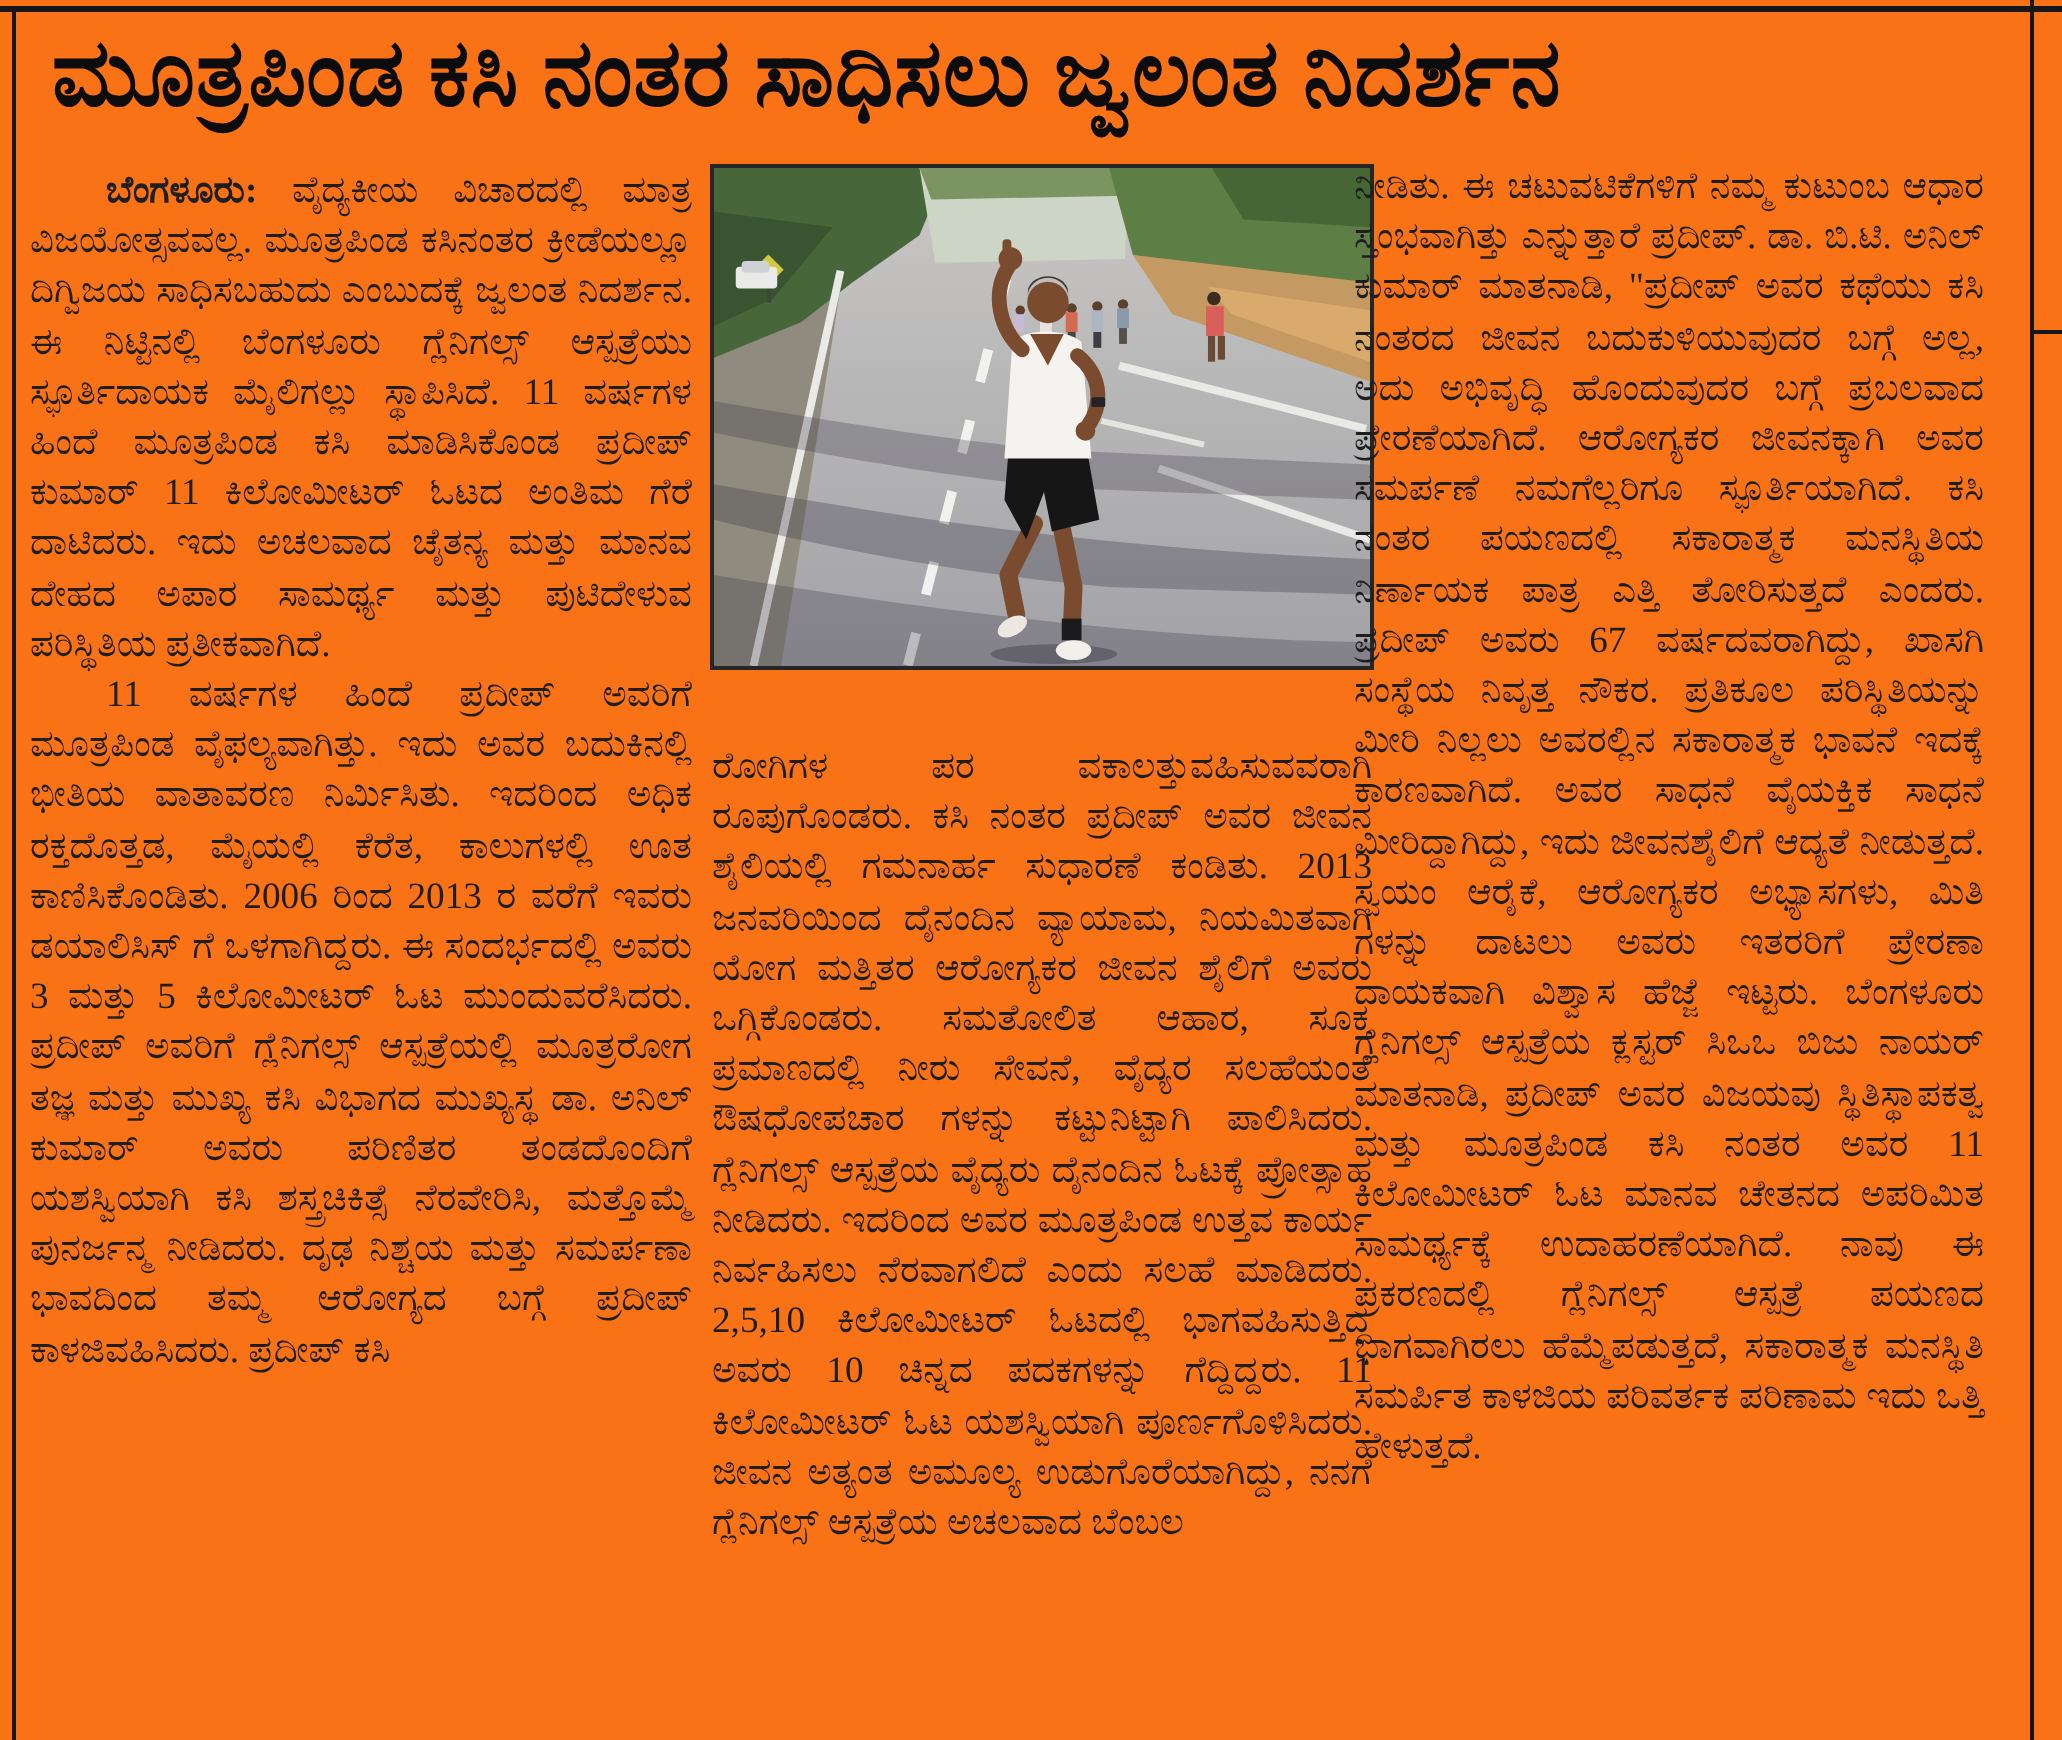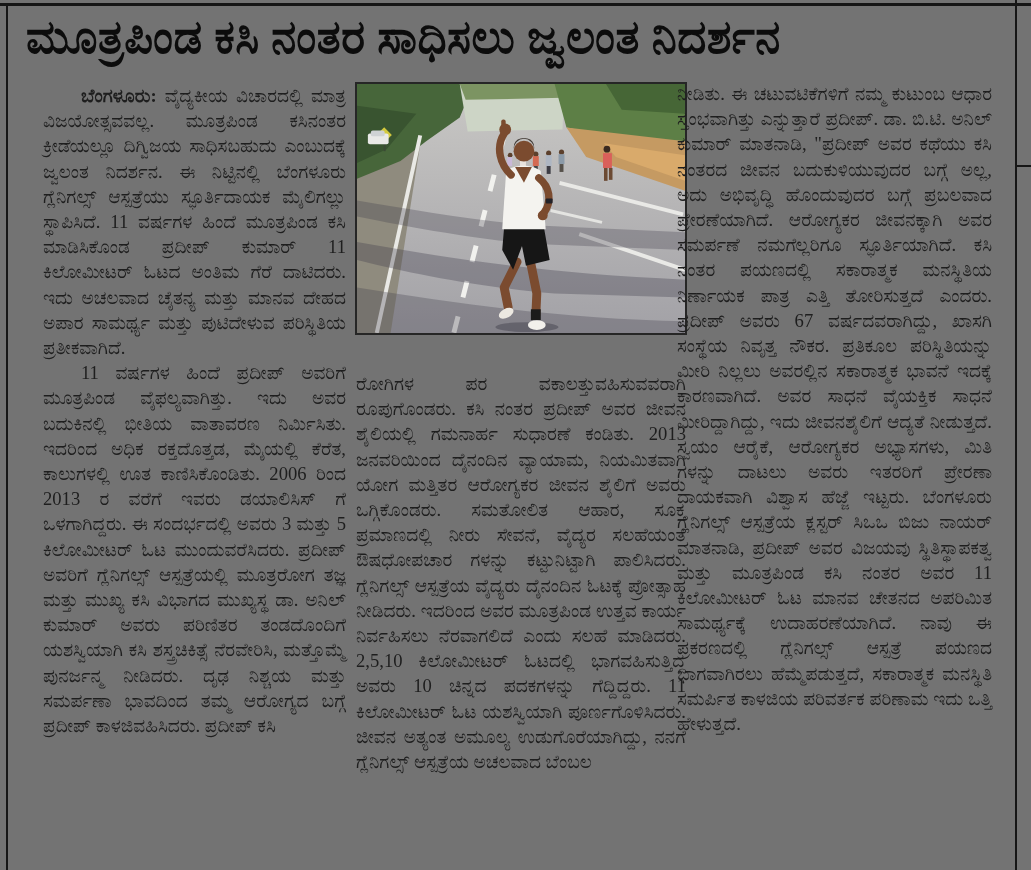--- a/index.html
+++ b/index.html
@@ -1,39 +1,39 @@
 <!DOCTYPE html>
 <html><head>
 <meta charset="utf-8">
 <style>
   html,body { margin:0; padding:0; background:#ffffff; }
   .page {
     position:relative; width:1031px; height:870px;
-    background:#737373; overflow:hidden;
+    background:#f97316; overflow:hidden;
     font-family:"Liberation Serif", serif;
   }
   .rule { position:absolute; background:#161616; }
   .rule-top    { left:0px;    top:3px;   width:1031px; height:3px; }
   .rule-left   { left:6px;    top:3px;   width:2px;    height:867px; }
   .rule-right  { left:1015px; top:0px;   width:2px;    height:870px; }
   .rule-tick   { left:1015px; top:165px; width:16px;   height:2px; }
 
   .headline {
     position:absolute; left:26px; top:10px; width:990px; height:62px;
     font-size:45px; font-weight:bold; color:#0c0c0c;
     white-space:nowrap; letter-spacing:0.5px;
     transform:scaleY(1.04); transform-origin:top left;
   }
 
   .col {
     position:absolute; font-size:18.6px; line-height:25.2px;
     color:#1e1e1e; text-align:justify; text-justify:inter-word;
   }
   .col p { margin:0; }
-  .col p.indent { text-indent:38px;margin-left:28px; }
+  .col p.indent { text-indent:38px; }
   .col1 { left:15px;  top:83px;  width:331px; }
   .col2 { left:356px; top:343px; width:330px;margin-top:28px; }
   .col3 { left:677px; top:81px;  width:315px; }
   .lead { font-weight:bold; }
 
   .photo {
     position:absolute; left:355px; top:82px; width:332px; height:253px;
     border:2px solid #262626; box-sizing:border-box; background:#b3b3b5;
   }
   .photo svg { display:block; width:100%; height:100%; }

